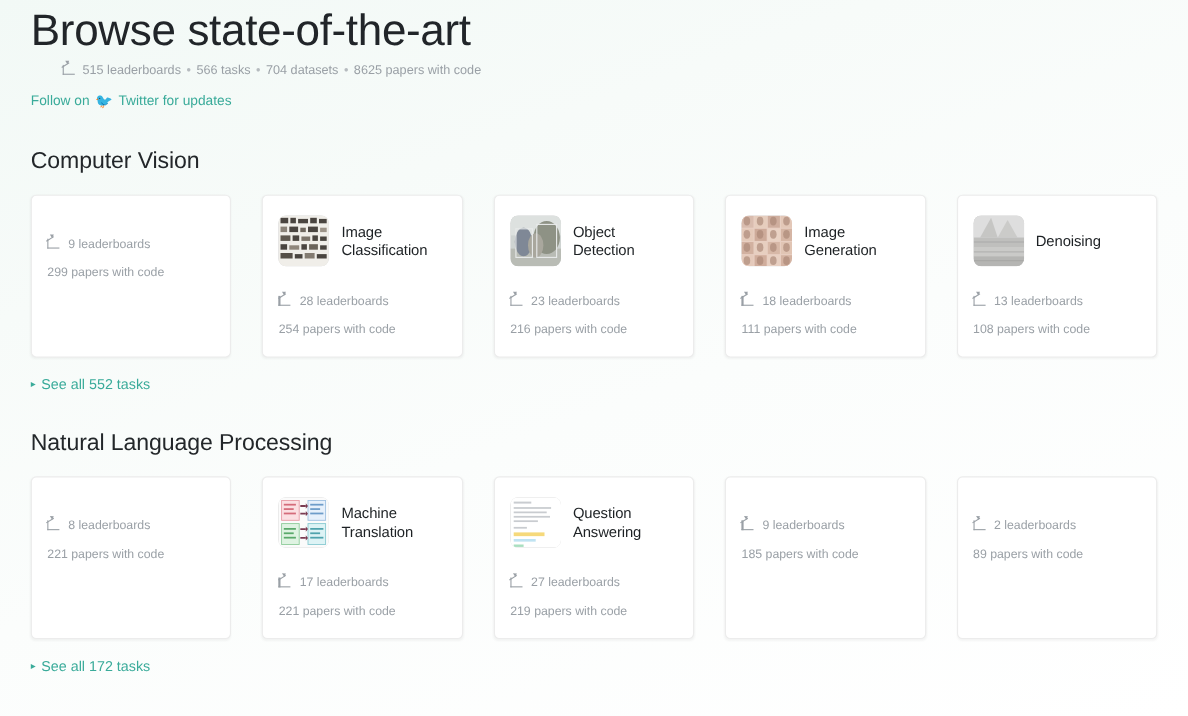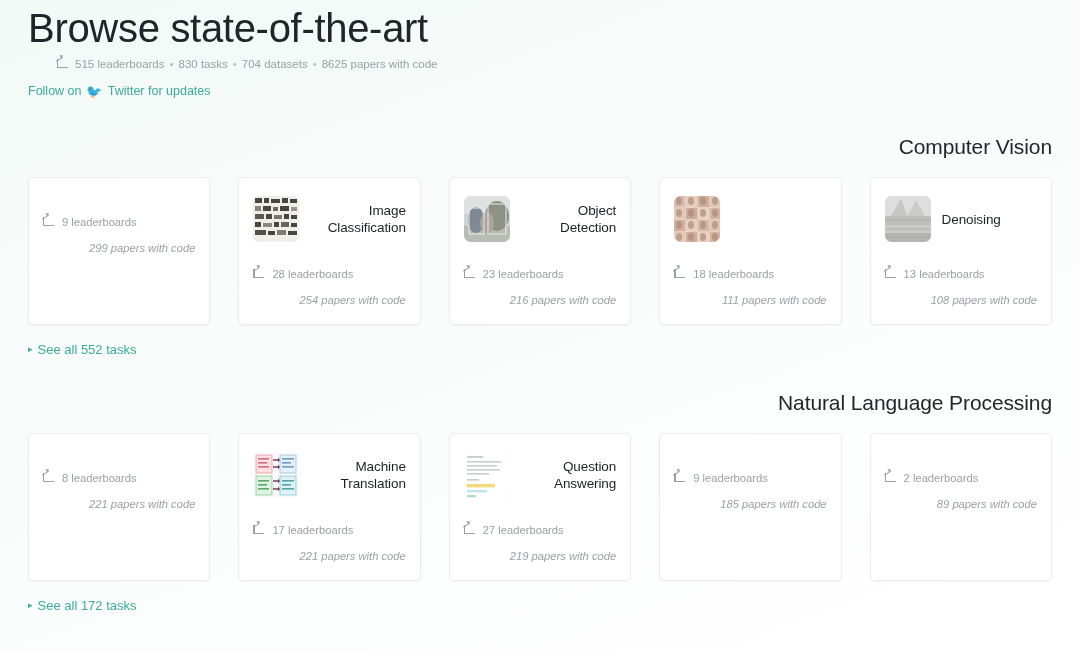--- a/index.html
+++ b/index.html
@@ -92,21 +92,21 @@
     display: inline-block;
   }
 
   .section-title {
     font-size: 21px;
     font-weight: 400;
     color: #23272a;
     margin: 0;
     letter-spacing: -0.1px;
   }
-  .section { margin-top: 34px; text-align: right; }
+  .section { margin-top: 34px; }
   .section-1 { margin-top: 36px; }
 
   .card-row {
     display: grid;
     grid-template-columns: repeat(5, 1fr);
     gap: 28px;
     margin-top: 18px;
   }
 
   .card {
@@ -154,21 +154,20 @@
     display: flex;
     align-items: center;
     gap: 6px;
     line-height: 15px;
   }
   .card-papers {
     margin-top: 11px;
     font-size: 11.2px;
     color: #9aa0a6;
     line-height: 15px;
-    font-style: italic;
   }
 
   .see-all {
     margin-top: 17px;
     font-size: 13px;
     color: #3aab9a;
     display: flex;
     align-items: center;
     gap: 5px;
     cursor: pointer;
@@ -185,21 +184,21 @@
 <div class="page">
 
   <h1 class="page-title">Browse state-of-the-art</h1>
 
   <div class="stats">
     <span class="chart-icon">
         <i></i>
       </span>
     <span>515 leaderboards</span>
     <span class="sep">•</span>
-    <span>830 tasks</span>
+    <span>566 tasks</span>
     <span class="sep">•</span>
     <span>704 datasets</span>
     <span class="sep">•</span>
     <span>8625 papers with code</span>
   </div>
 
   <div class="follow">
     <span>Follow on</span>
     <span class="twitter-bird">🐦</span>
     <span>Twitter for updates</span>
@@ -324,20 +323,21 @@
                   <ellipse cx="17" cy="29" rx="3" ry="4"></ellipse>
                 <ellipse cx="29" cy="29" rx="3" ry="4"></ellipse>
                   <ellipse cx="41" cy="29" rx="3" ry="4"></ellipse>
                 <ellipse cx="5" cy="41" rx="3" ry="4"></ellipse>
                   <ellipse cx="17" cy="41" rx="3" ry="4"></ellipse>
                 <ellipse cx="29" cy="41" rx="3" ry="4"></ellipse>
                   <ellipse cx="41" cy="41" rx="3" ry="4"></ellipse>
               </g>
             </svg>
           </div>
+          <div class="card-title">Image Generation</div>
         </div>
         <div class="card-metric">
           <span class="chart-icon">
               <i></i>
             </span>
           <span>18 leaderboards</span>
         </div>
         <div class="card-papers">111 papers with code</div>
       </div>
 

